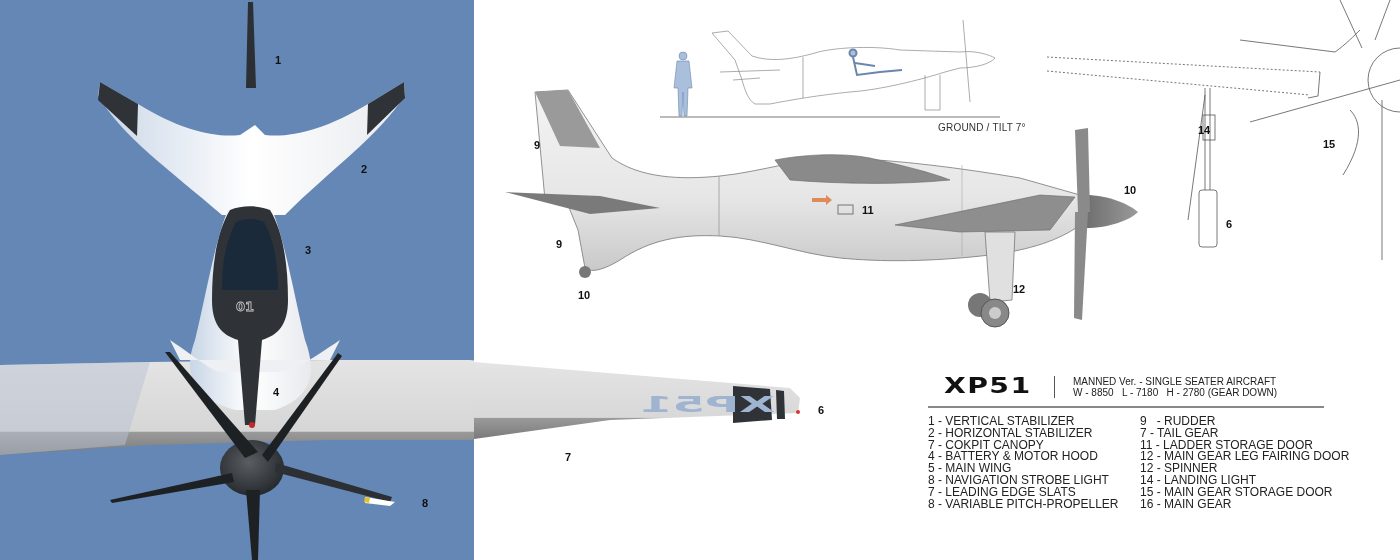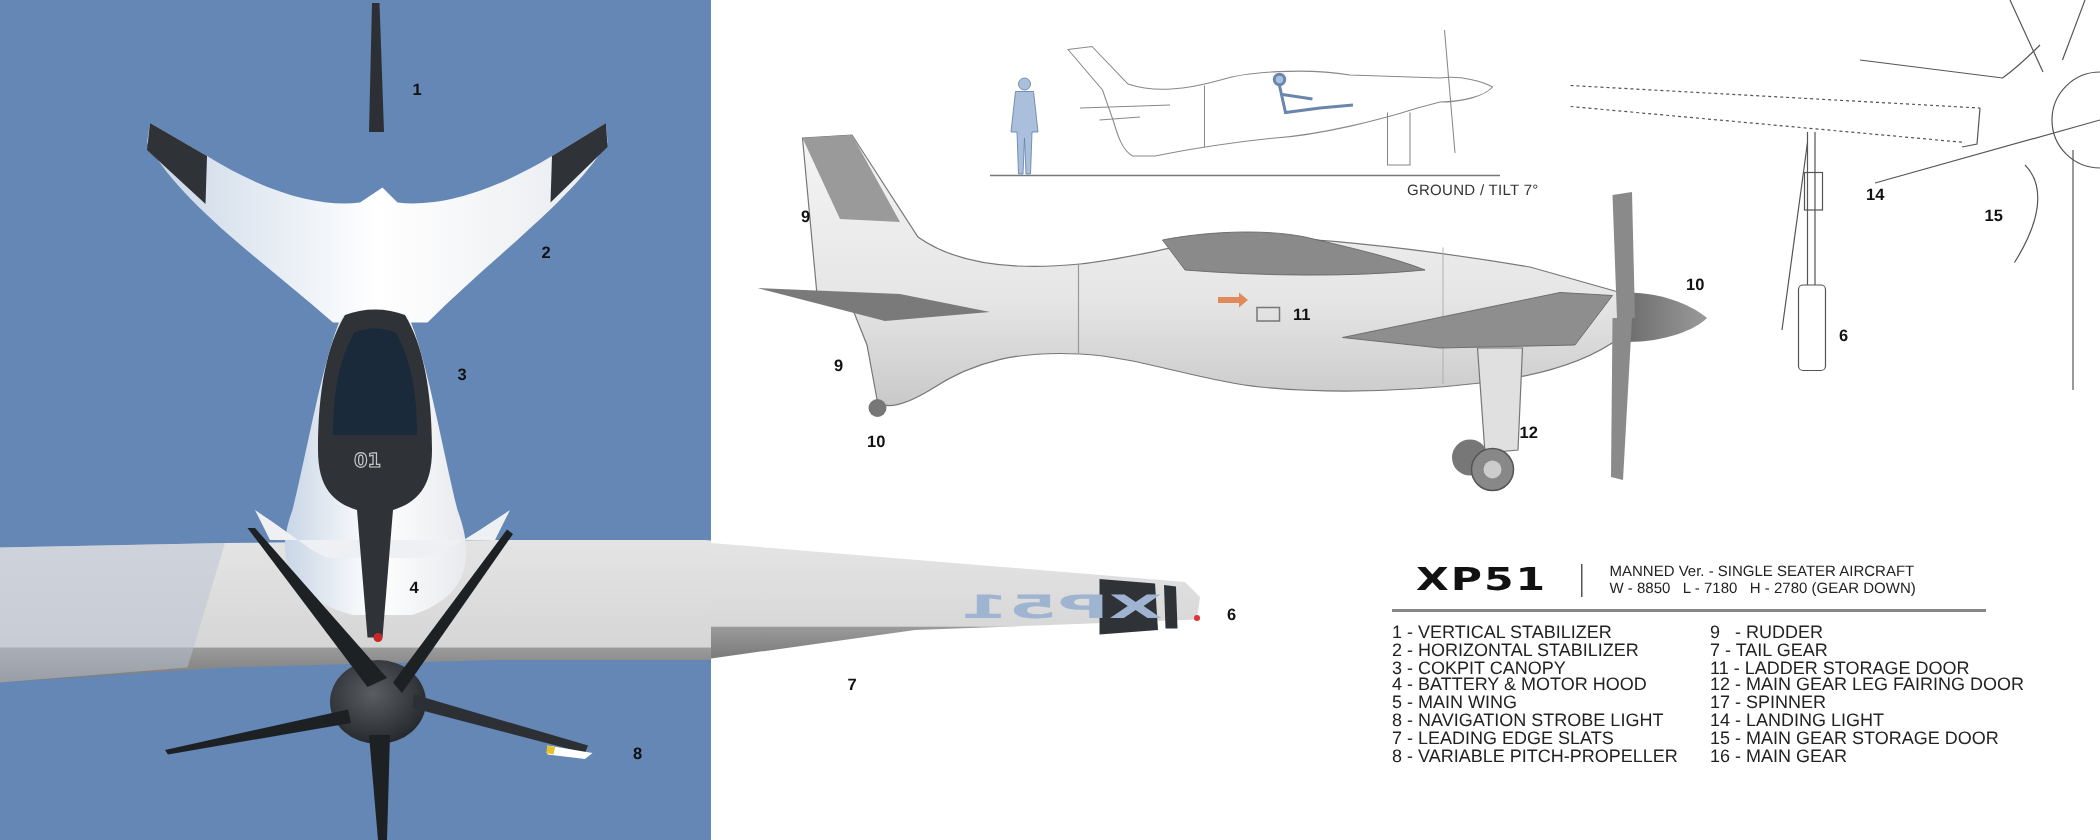--- a/index.html
+++ b/index.html
@@ -225,47 +225,47 @@
       <rect x="1203" y="115" width="12" height="25"></rect>
       <path d="M1205,95 L1188,220"></path>
       <rect x="1199" y="190" width="18" height="57" rx="3"></rect>
       <path d="M1340,0 L1362,48"></path>
       <path d="M1390,0 L1375,40"></path>
       <circle cx="1400" cy="80" r="32"></circle>
       <path d="M1350,110 C1360,120 1365,140 1343,175"></path>
       <line x1="1382" y1="100" x2="1382" y2="260"></line>
     </g>
   </svg>
-  <span class="callout" style="left:1244px;top:124px">14</span>
+  <span class="callout" style="left:1198px;top:124px">14</span>
   <span class="callout" style="left:1323px;top:138px">15</span>
   <span class="callout" style="left:1226px;top:218px">6</span>
 </div>
 
 <div class="spec-block">
   <span class="spec-logo">XP51</span>
   <span class="spec-divider"></span>
   <div class="spec-sub">
     <div>MANNED Ver. - SINGLE SEATER AIRCRAFT</div>
     <div style="white-space:pre">W - 8850   L - 7180   H - 2780 (GEAR DOWN)</div>
   </div>
   <div class="spec-rule"></div>
 </div>
 
 <div class="legend left">
   <div>1 - VERTICAL STABILIZER</div>
   <div>2 - HORIZONTAL STABILIZER</div>
-  <div>3 - COKPIT CANOPY</div>
+  <div>7 - COKPIT CANOPY</div>
   <div>4 - BATTERY &amp; MOTOR HOOD</div>
   <div>5 - MAIN WING</div>
   <div>8 - NAVIGATION STROBE LIGHT</div>
   <div>7 - LEADING EDGE SLATS</div>
   <div>8 - VARIABLE PITCH-PROPELLER</div>
 </div>
 <div class="legend right">
   <div style="white-space:pre">9   - RUDDER</div>
   <div>7 - TAIL GEAR</div>
   <div>11 - LADDER STORAGE DOOR</div>
   <div>12 - MAIN GEAR LEG FAIRING DOOR</div>
-  <div>17 - SPINNER</div>
+  <div>12 - SPINNER</div>
   <div>14 - LANDING LIGHT</div>
   <div>15 - MAIN GEAR STORAGE DOOR</div>
   <div>16 - MAIN GEAR</div>
 </div>
 
 </body></html>

